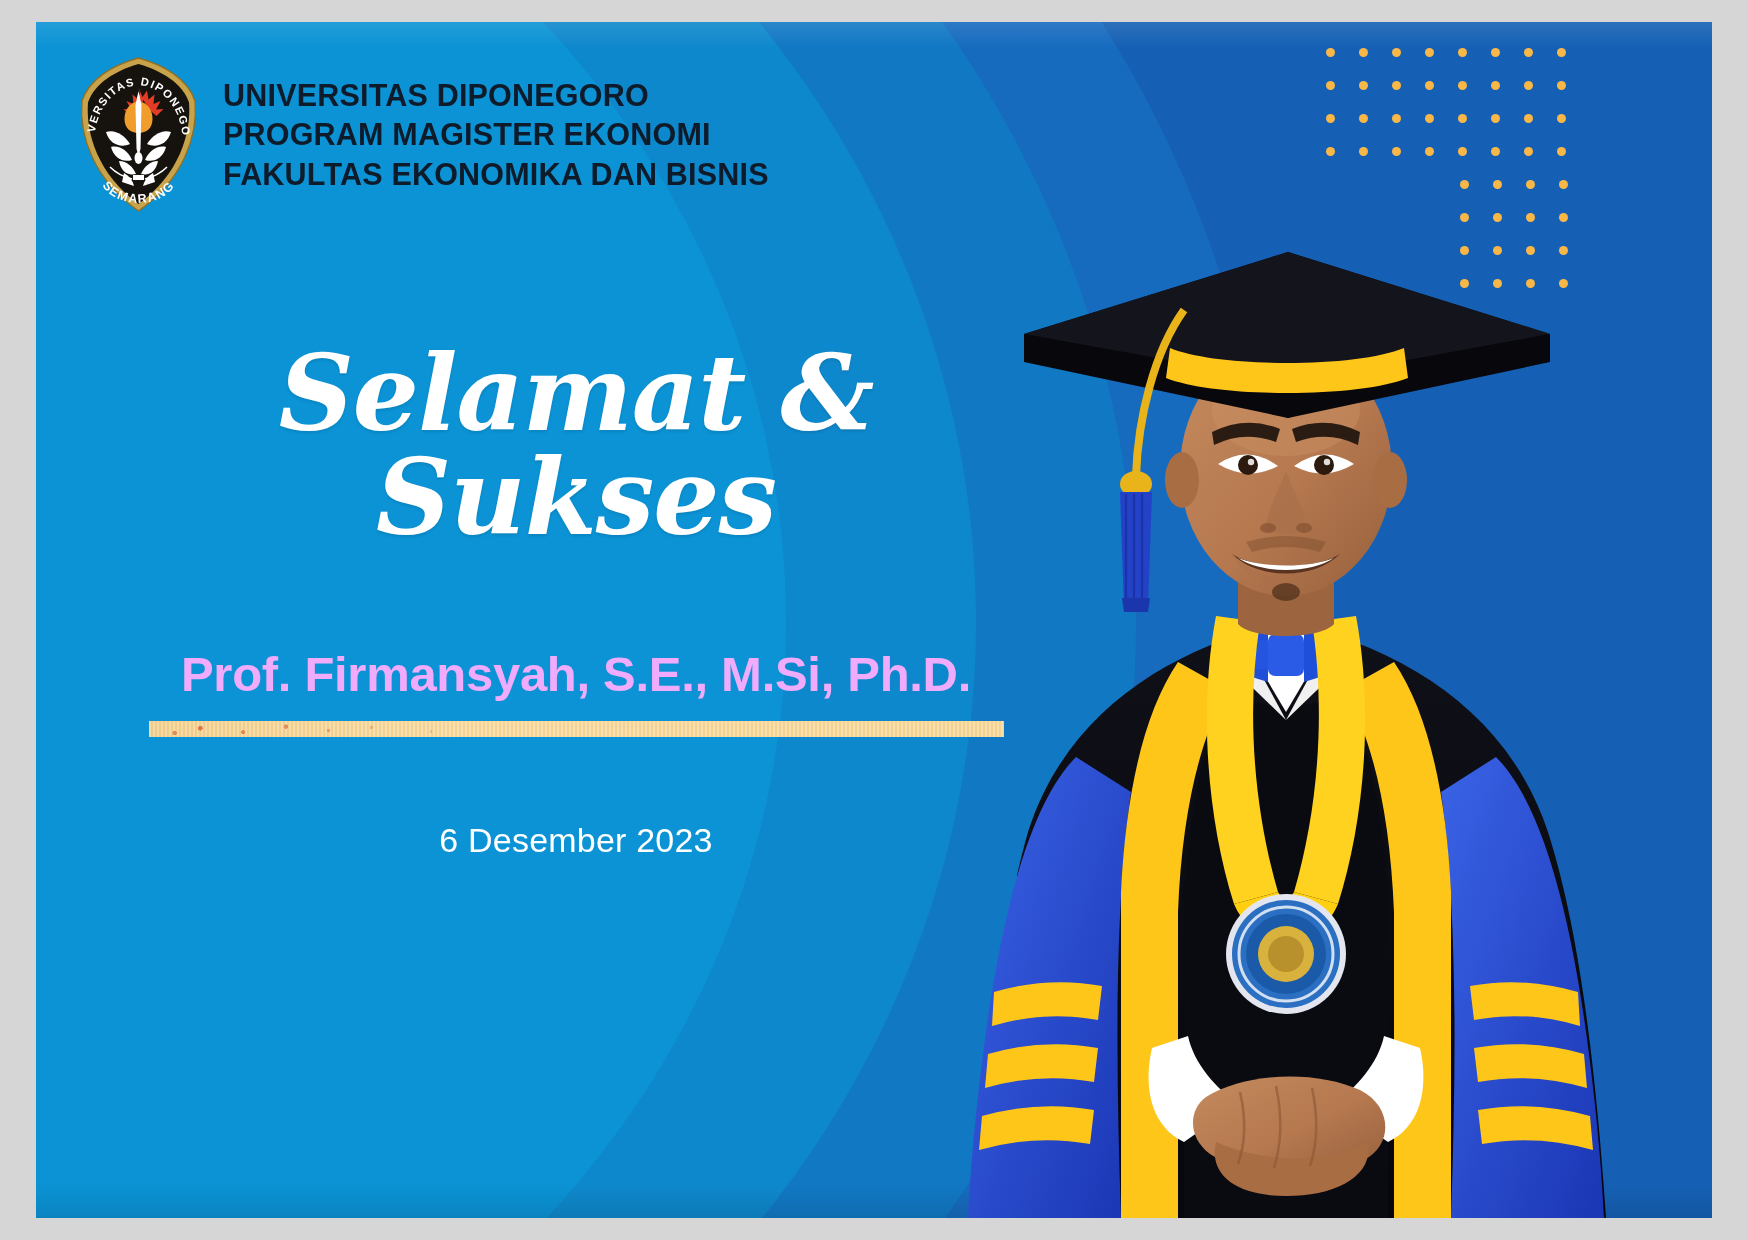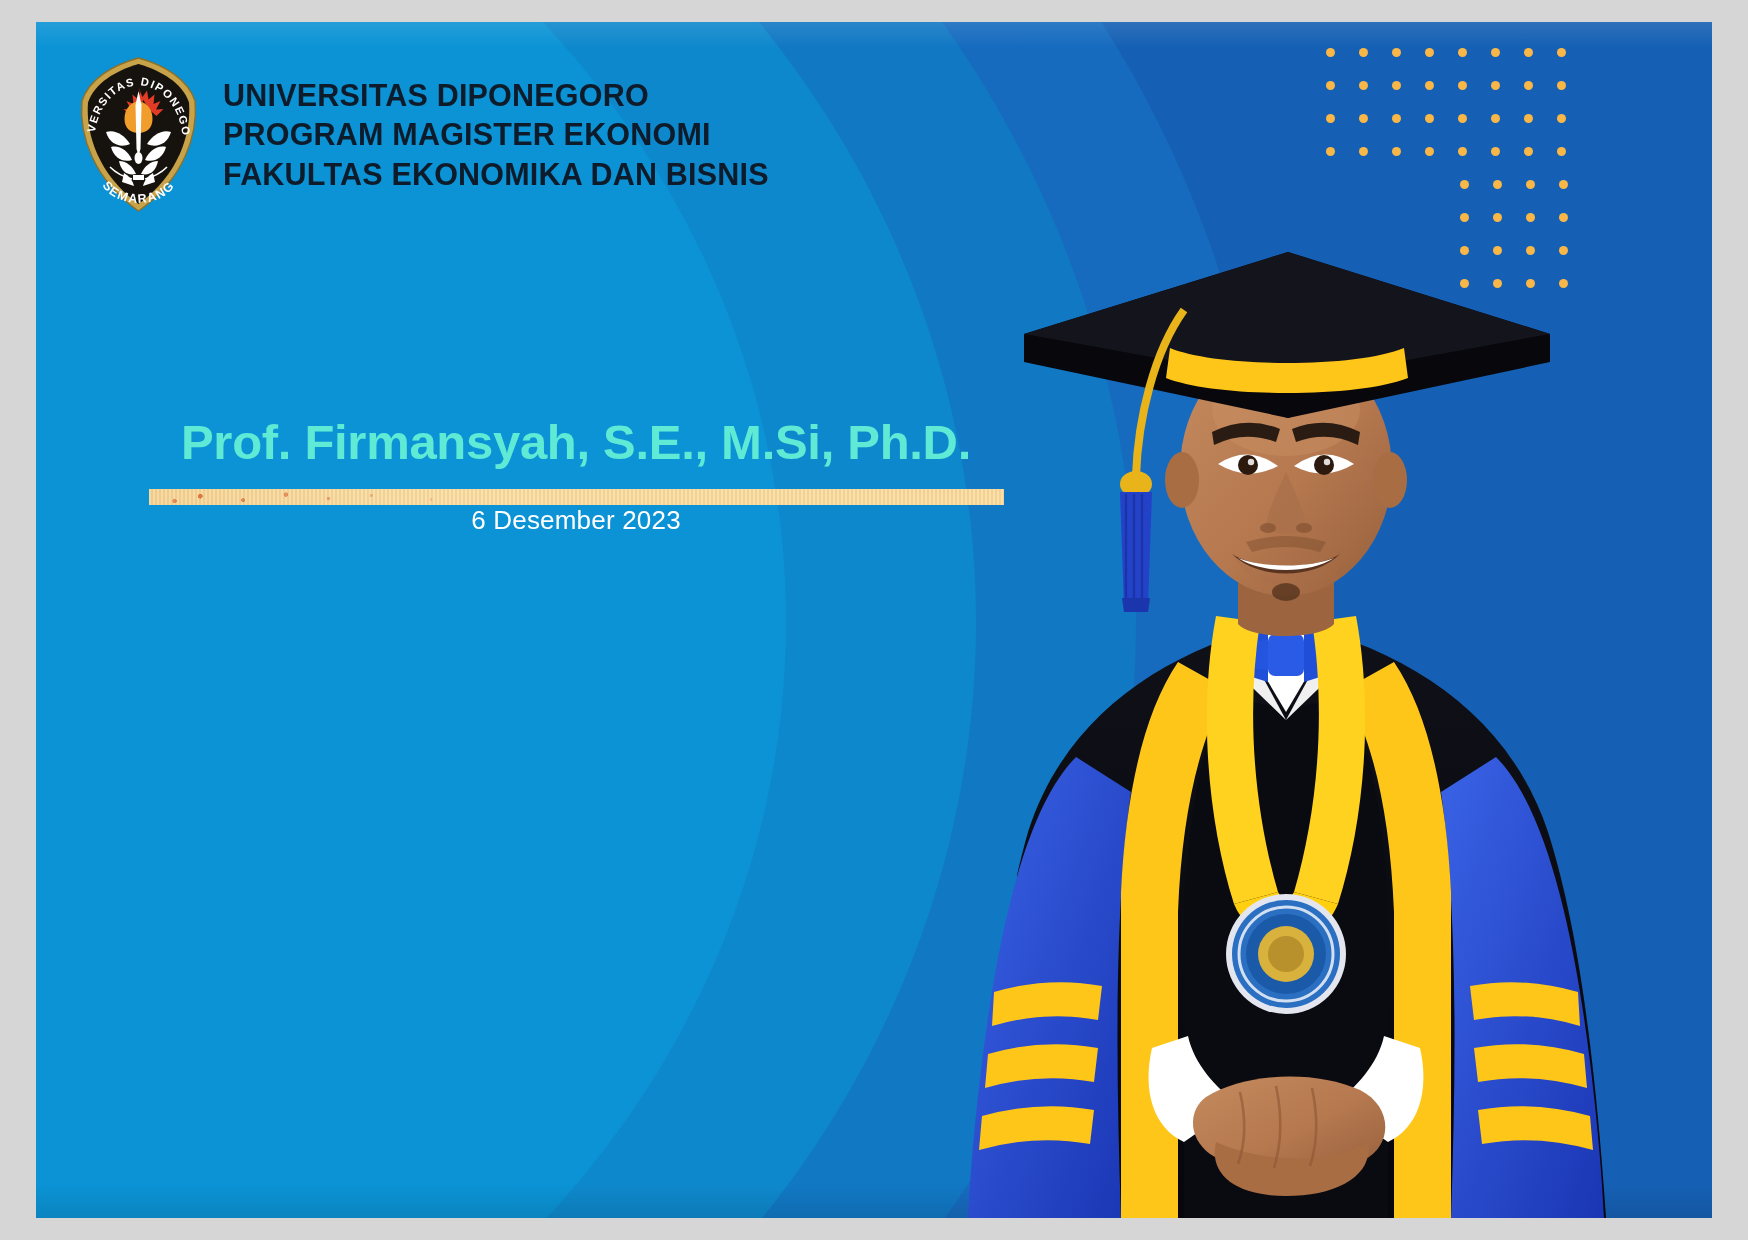--- a/index.html
+++ b/index.html
@@ -109,24 +109,24 @@
     text-shadow: 0 2px 3px rgba(0,0,0,.10);
   }
   .subtitle {
     margin-top: 66px;
     font-size: 37px;
     font-weight: 400;
     color: #ffffff;
     letter-spacing: .2px;
   }
   .prof-name {
-    margin-top: 72px;
+    margin-top: 96px;
     font-size: 49px;
     font-weight: bold;
-    color: #5eead4;
+    color: #f0abfc;
     letter-spacing: -.3px;
     white-space: nowrap;
   }
   .divider {
     margin: 19px auto 0 auto;
     width: 855px;
     height: 16px;
     background:
       radial-gradient(circle at 6% 45%,  rgba(214,88,40,.72) 0 2.2px, transparent 2.6px),
       radial-gradient(circle at 11% 70%, rgba(214,88,40,.62) 0 1.8px, transparent 2.2px),
@@ -138,21 +138,22 @@
       repeating-linear-gradient(90deg, rgba(255,255,255,.22) 0 2px, rgba(230,185,110,.18) 2px 4px),
       linear-gradient(90deg, #f2cf8d 0%, #f7d89b 35%, #f6d696 100%);
   }
   .program {
     margin-top: 42px;
     font-size: 36px;
     color: #ffffff;
     letter-spacing: .2px;
   }
   .event-date {
-    font-size: 26px;
+    margin-top: 84px;
+    font-size: 34px;
     color: #ffffff;
     letter-spacing: .2px;
   }
 
   
   .photo {
     position: absolute;
     left: 880px;
     top: 170px;
     width: 740px;
@@ -278,20 +279,21 @@
     </div>
 
     <div class="header-text">
       <div>UNIVERSITAS DIPONEGORO</div>
       <div>PROGRAM MAGISTER EKONOMI</div>
       <div>FAKULTAS EKONOMIKA DAN BISNIS</div>
     </div>
   </div>
 
   <div class="content">
+    <div class="title-script">Selamat &amp; Sukses</div>
     <div class="prof-name">Prof. Firmansyah, S.E., M.Si, Ph.D.</div>
     <div class="divider"></div>
     <div class="event-date">6 Desember 2023</div>
   </div>
 
   <div class="photo">
     <svg viewBox="0 0 740 1026" width="740" height="1026">
       <defs>
         <clipPath id="bodyClip">
             <rect x="0" y="0" width="740" height="1026"></rect>

